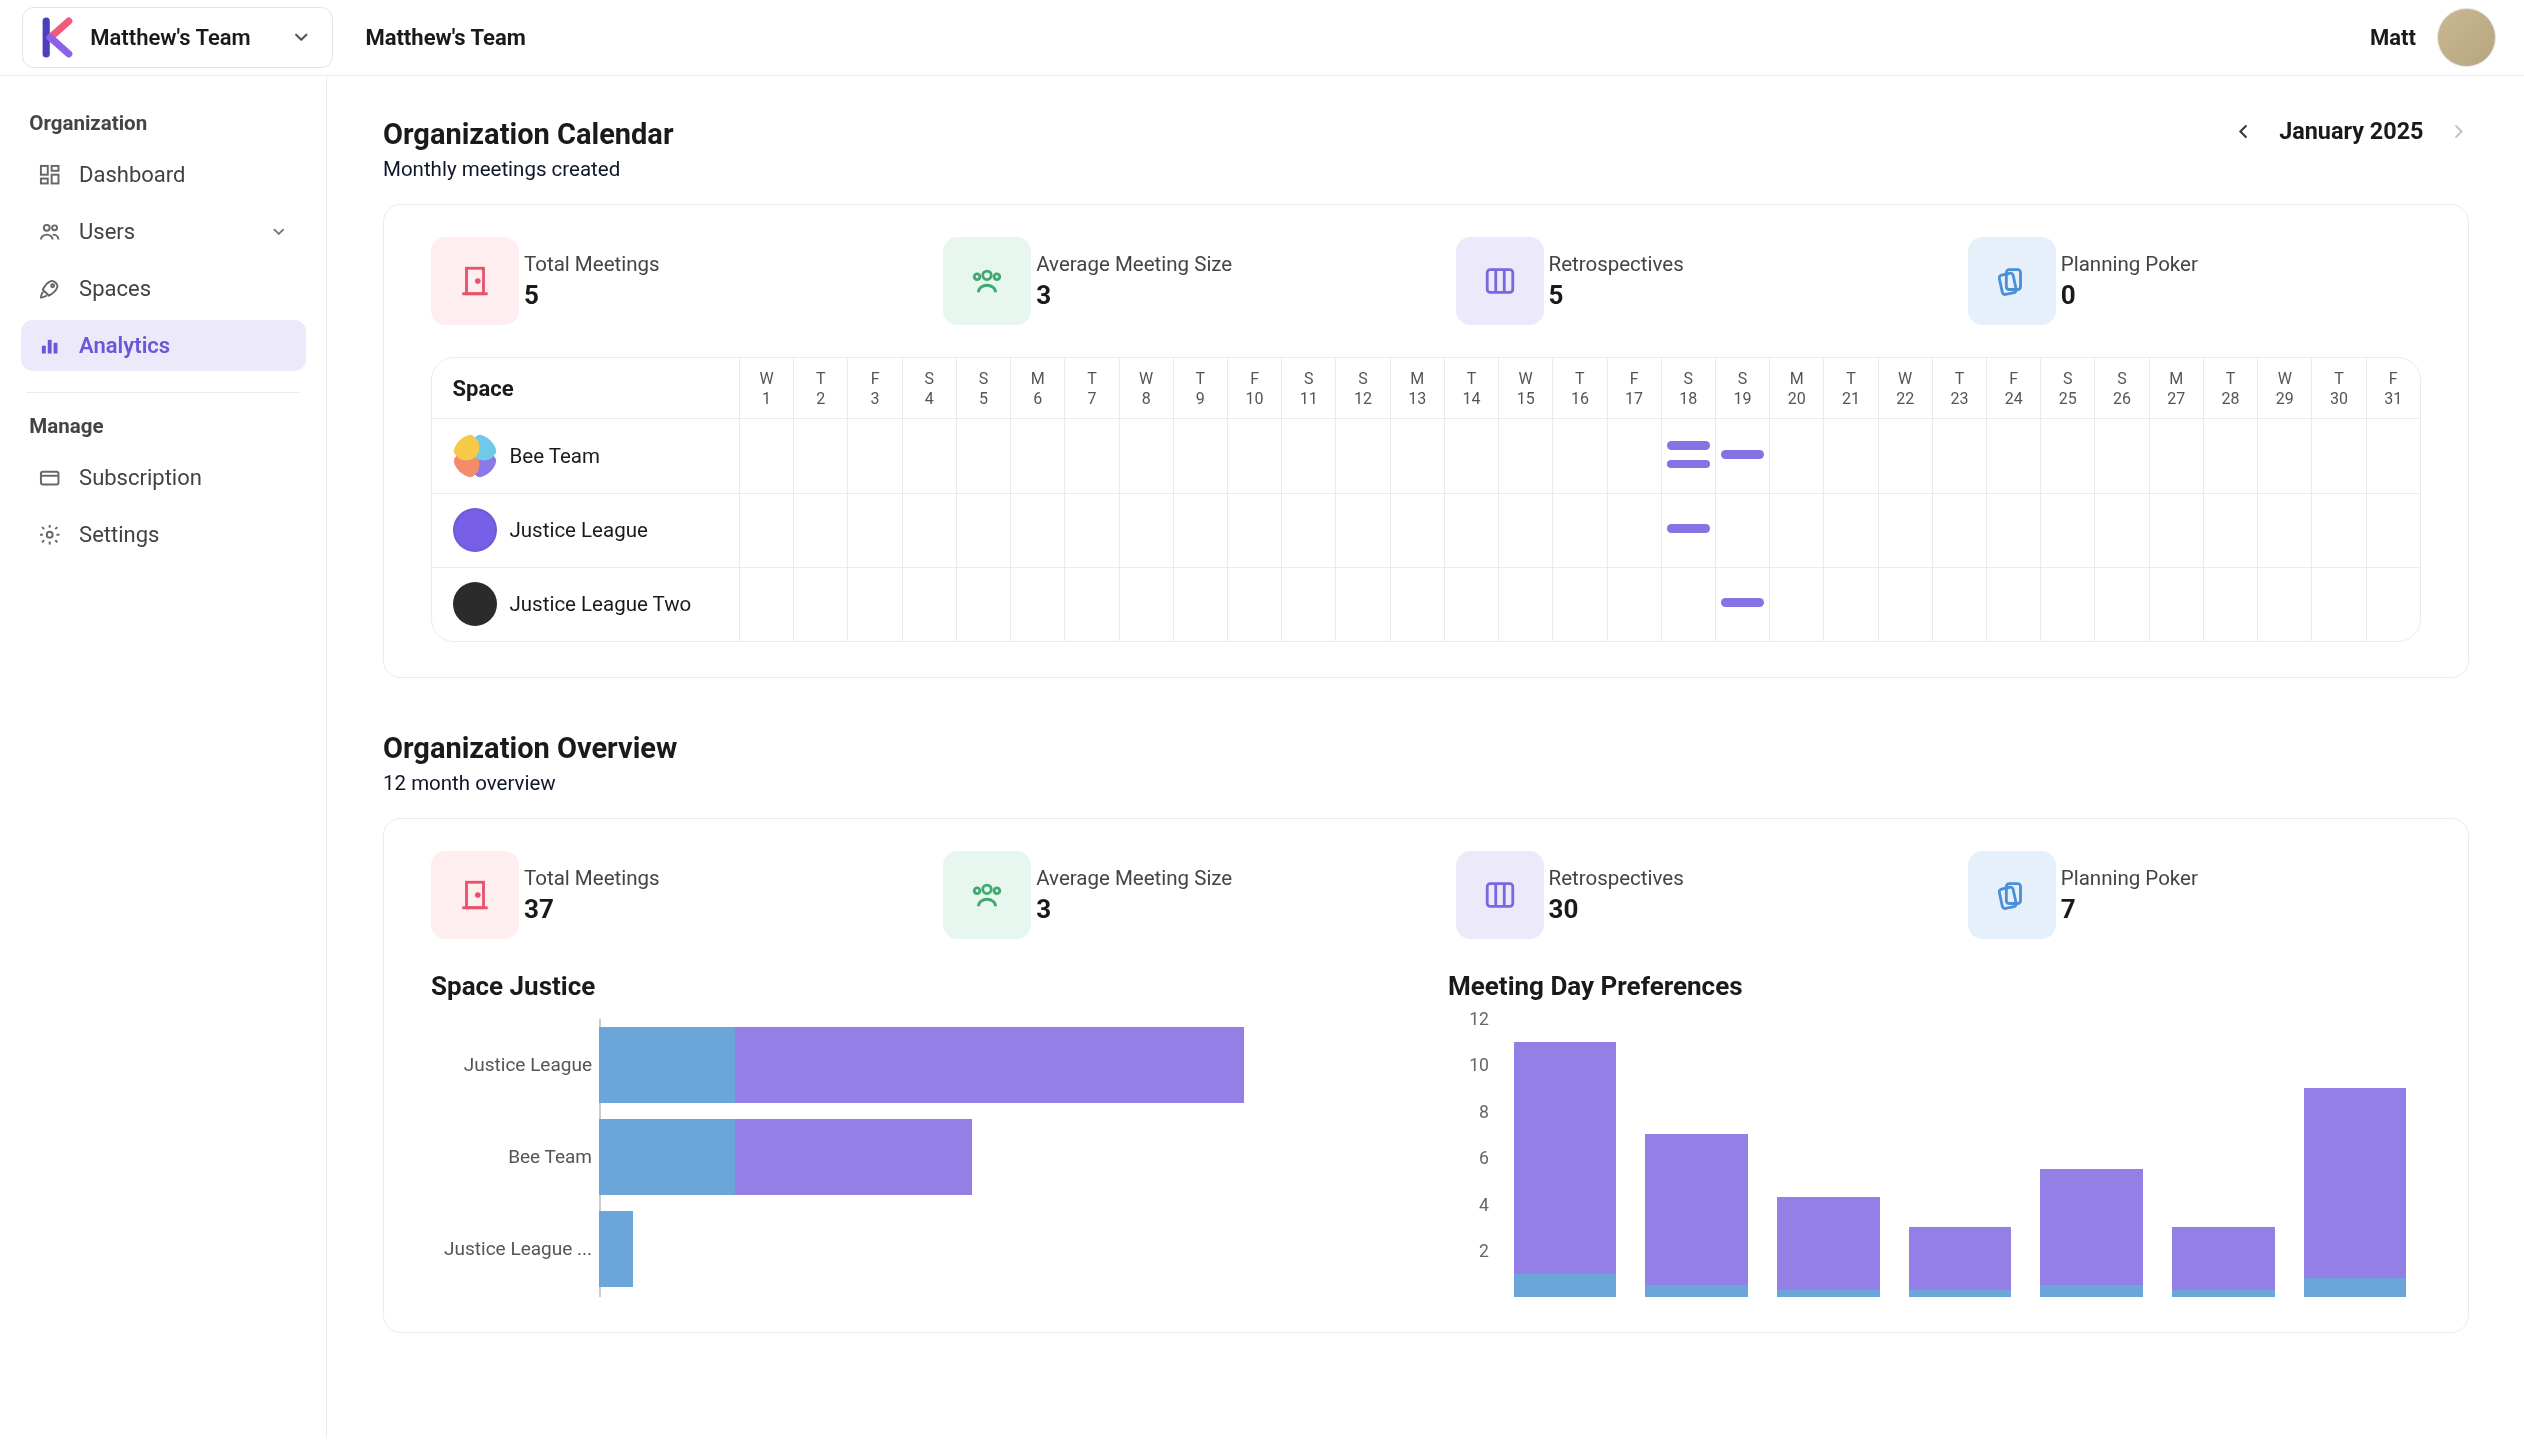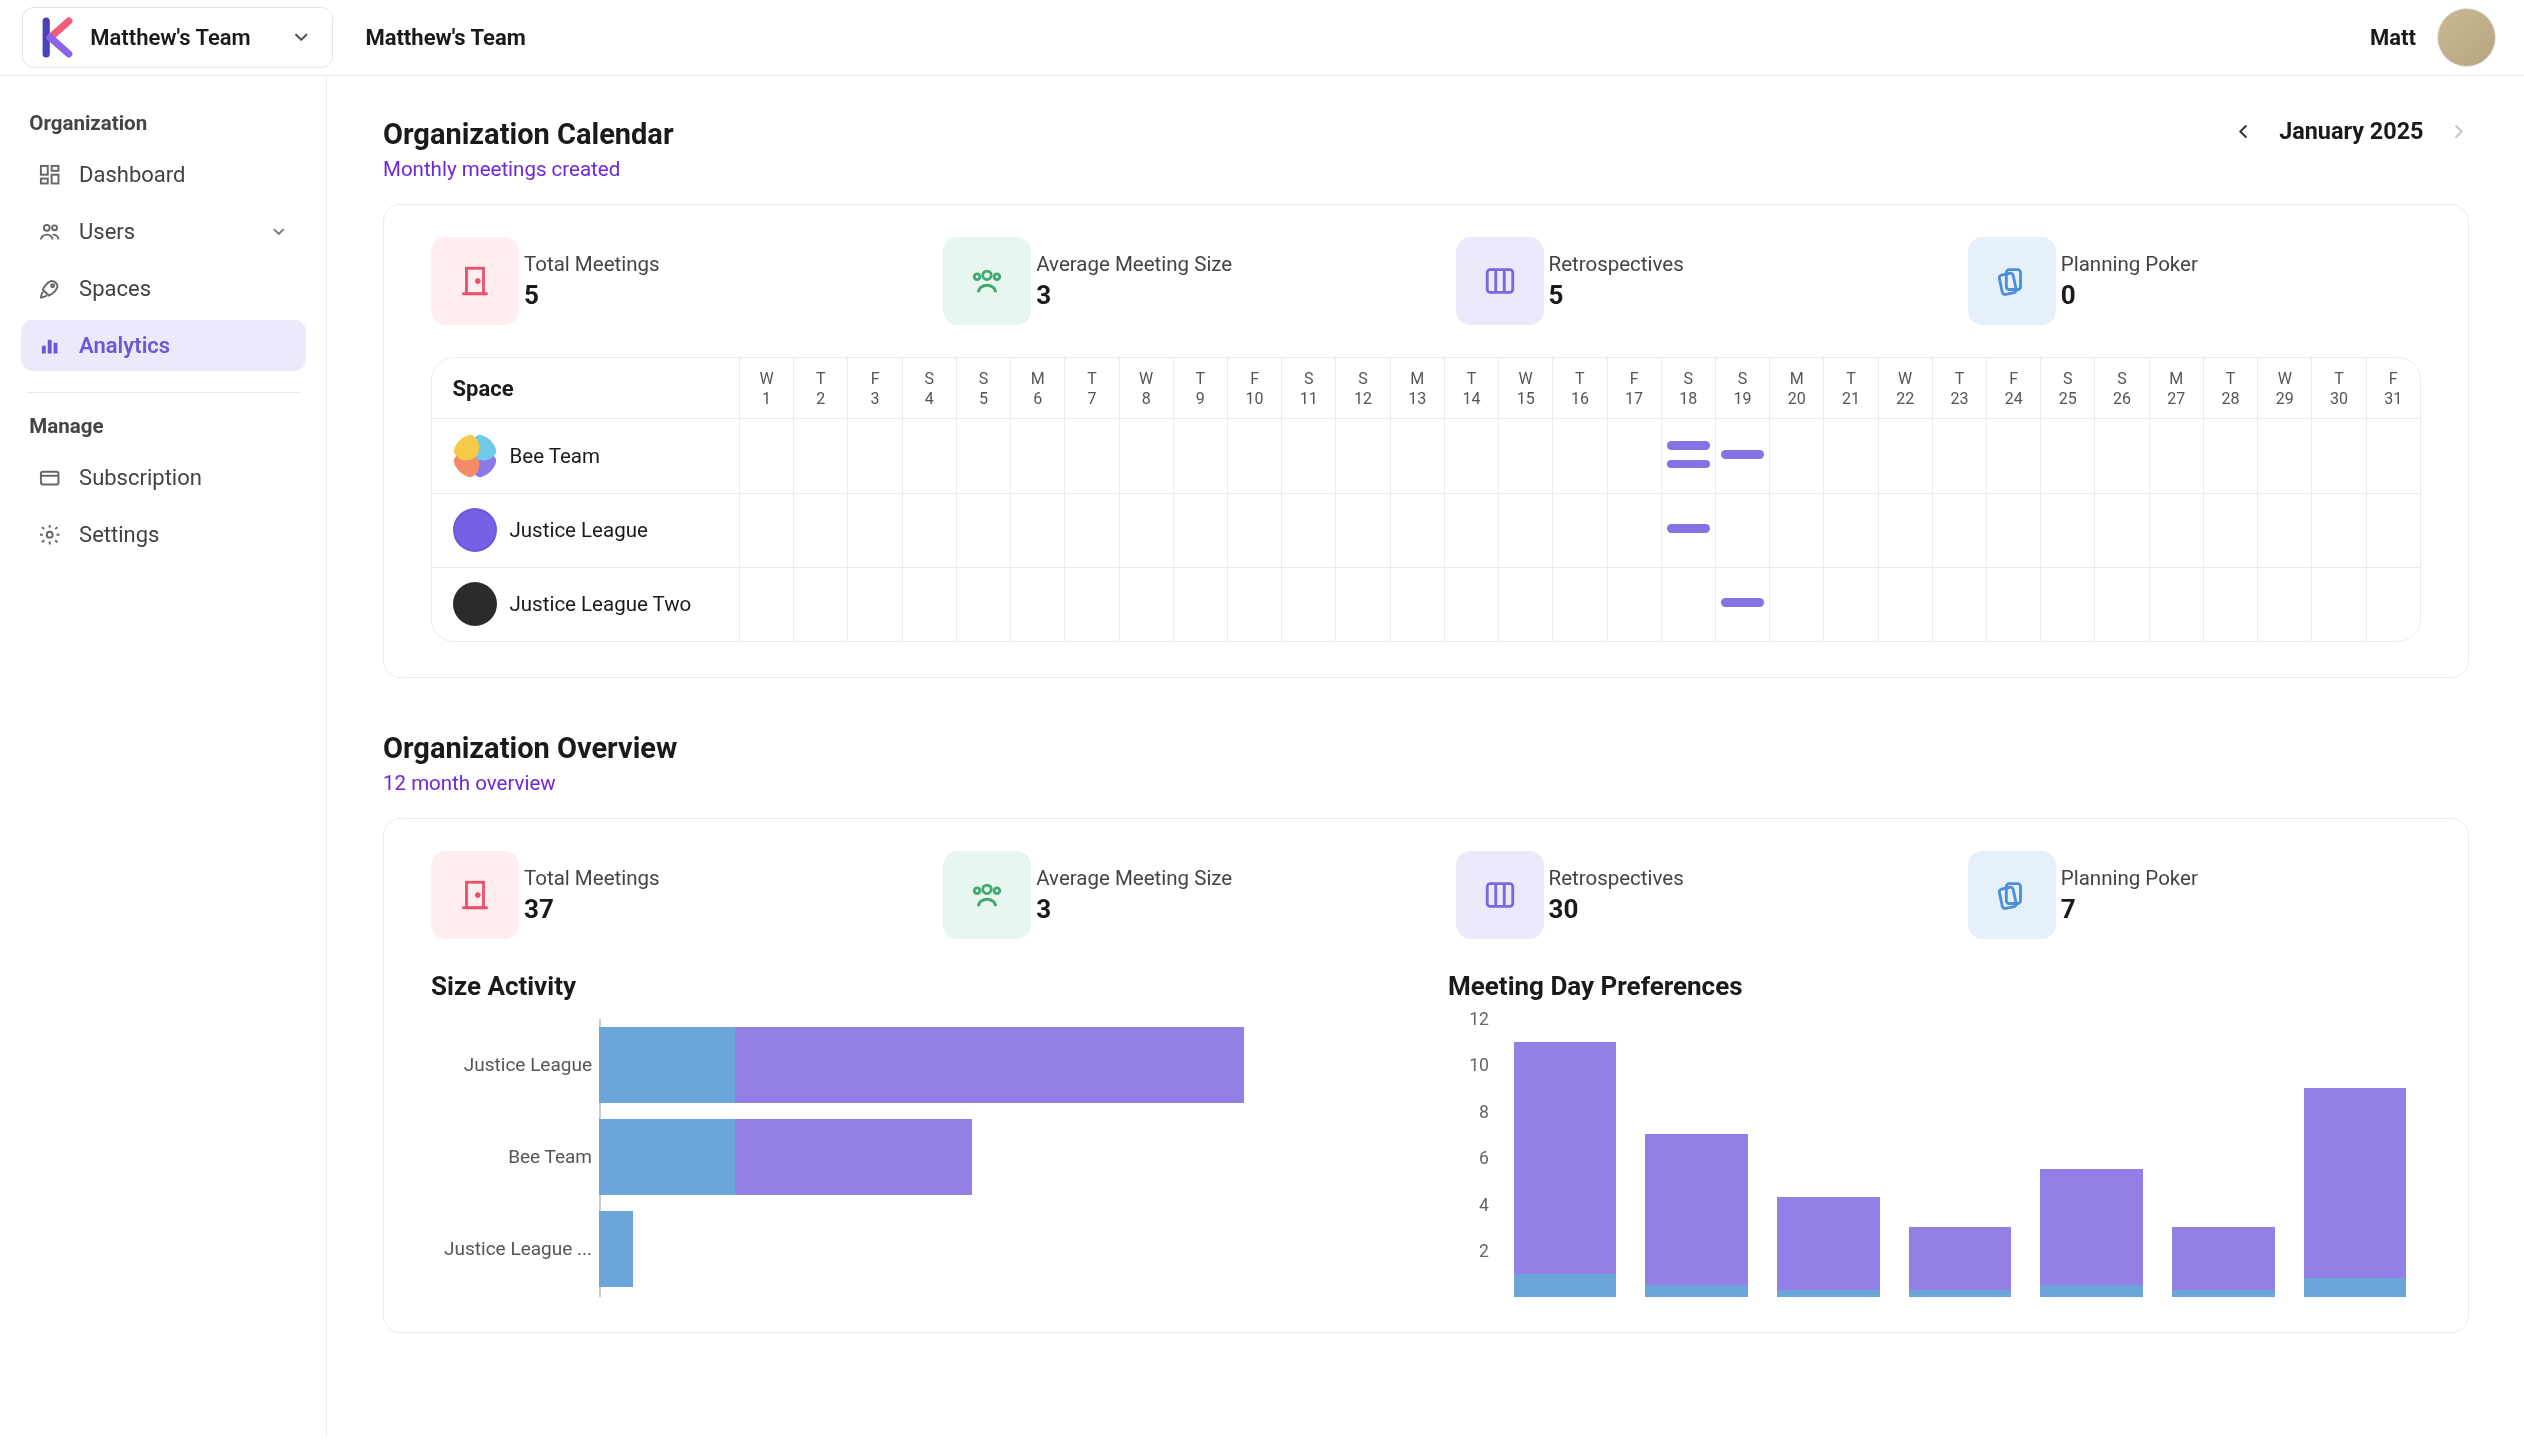--- a/index.html
+++ b/index.html
@@ -98,21 +98,21 @@
 
 .main {
   flex: 1;
   padding: 41px 56px;
   overflow: hidden;
 }
 
 
 .page-heading { display:flex; align-items:flex-start; }
 .h-title { font-size: 29px; font-weight: 700; margin-bottom: 5.9px; }
-.h-sub { font-size: 20.5px; color: #6d28d9; }
+.h-sub { font-size: 20.5px; color: #0f172a; }
 .month-nav { margin-left: auto; display:flex; align-items:center; gap: 25px; }
 .month-label { font-size: 23.4px; font-weight: 700; }
 .nav-arrow { width: 20.5px; height: 20.5px; cursor:pointer; display:flex; align-items:center; justify-content:center; }
 .nav-arrow.disabled { color:#c4c2cc; cursor:default; }
 
 
 .card {
   border: 0.7px solid #eceaf0;
   border-radius: 17.6px;
   margin-top: 23.4px;
@@ -709,21 +709,21 @@
       <div>
               <div class="stat-label">Planning Poker</div>
       <div class="stat-value">7</div>
             </div>
           </div>
         </div>
 
       <div class="two-col">
 
         <div class="chart-box">
-          <div class="chart-title">Size Activity</div>
+          <div class="chart-title">Space Justice</div>
           <div class="hbar-chart" id="hbar-chart">
               <div class="hbar-axis"></div>
               <div class="hbar-row">
                 <div class="hbar-label">Justice League</div>
                 <div class="hbar-stack">
                   <div style="width: 136px; background: rgb(107, 165, 218);"></div>
                   <div style="width: 509px; background: rgb(147, 127, 230);"></div>
                 </div>
               </div>
               <div class="hbar-row">

